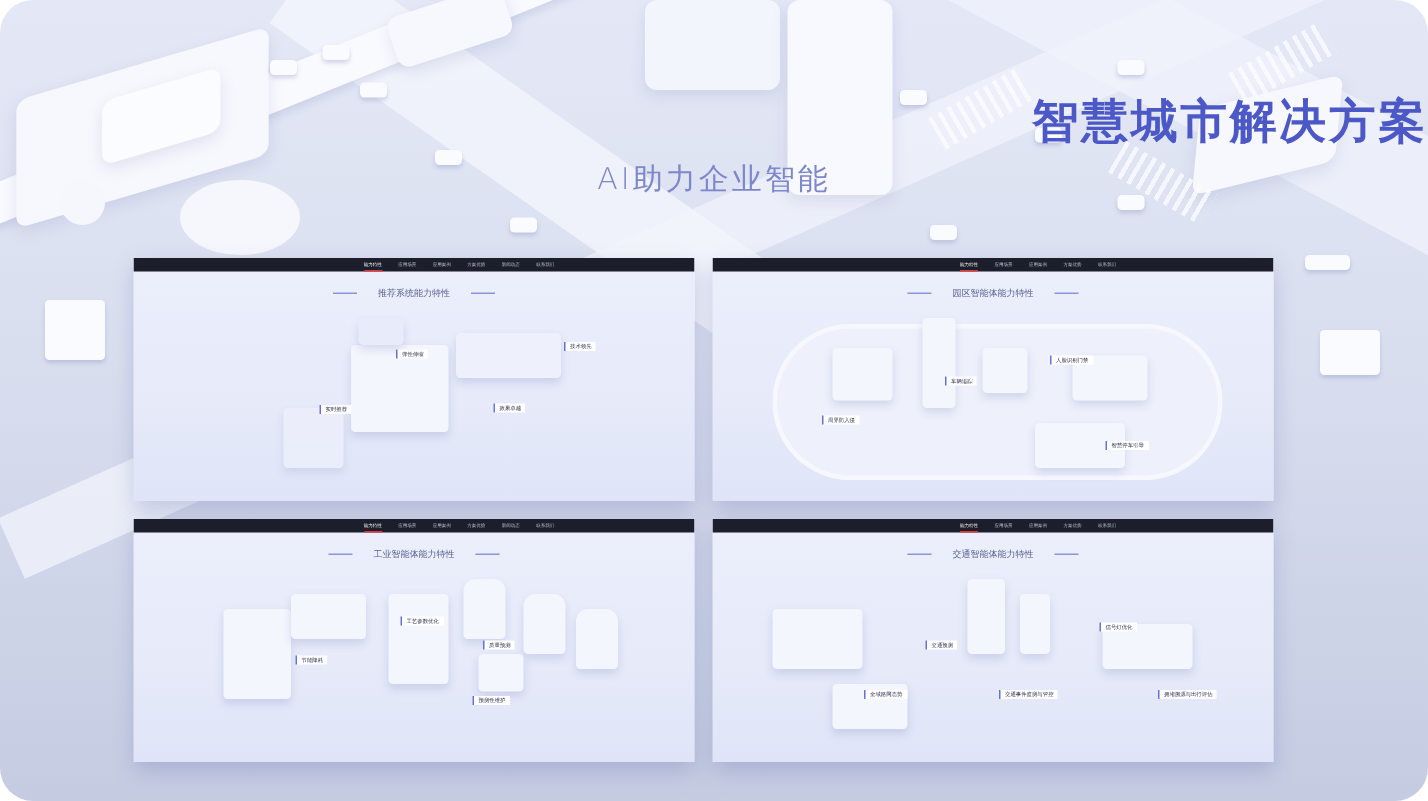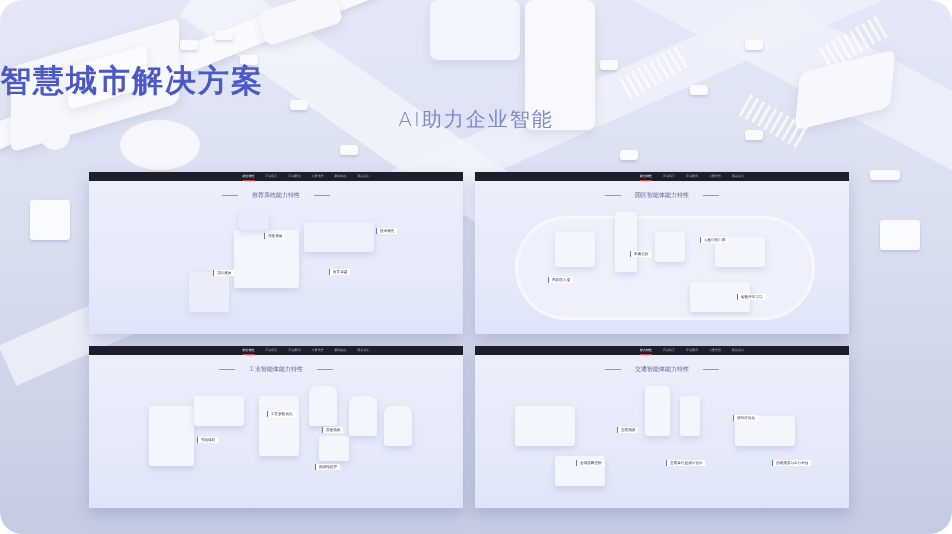--- a/index.html
+++ b/index.html
@@ -25,21 +25,21 @@
   .block.b4 { left: 525px; top: 0; width: 70px; height: 130px; background:#f8f9fe; }
   .block.b5 { left: 800px; top: 60px; width: 90px; height: 60px; transform: skewX(-20deg) rotate(-15deg); }
   .block.b6 { left: 260px; top: 0; width: 80px; height: 35px; transform: rotate(-18deg); }
   .train { position: absolute; left: -20px; top: 130px; width: 600px; height: 26px; background:#f9fafe;
            transform: rotate(-22deg); transform-origin: left; border-radius: 6px; box-shadow: 0 3px 6px rgba(120,130,180,.2); }
   .car { position: absolute; width: 18px; height: 10px; background: #fafbff; border-radius: 3px; box-shadow: 0 2px 3px rgba(120,130,180,.3); }
   .crosswalk { position: absolute; width: 70px; height: 24px;
      background: repeating-linear-gradient(90deg, #fbfcff 0 3px, transparent 3px 7px); opacity:.8; }
 
   .hero-title {
-    position: absolute; top: 60px; left: 0; width: 952px; text-align: left;
+    position: absolute; top: 60px; left: 0; width: 952px; text-align: right;
     font-size: 31px; font-weight: bold; color: #4b58c6; letter-spacing: 2px;
   }
   .hero-sub {
     position: absolute; top: 106px; left: 0; width: 952px; text-align: center;
     font-size: 20px; color: #7d87c9; letter-spacing: 2px; font-weight: 300;
   }
 
   
   .panel {
     position: absolute; width: 374px; height: 162px;

